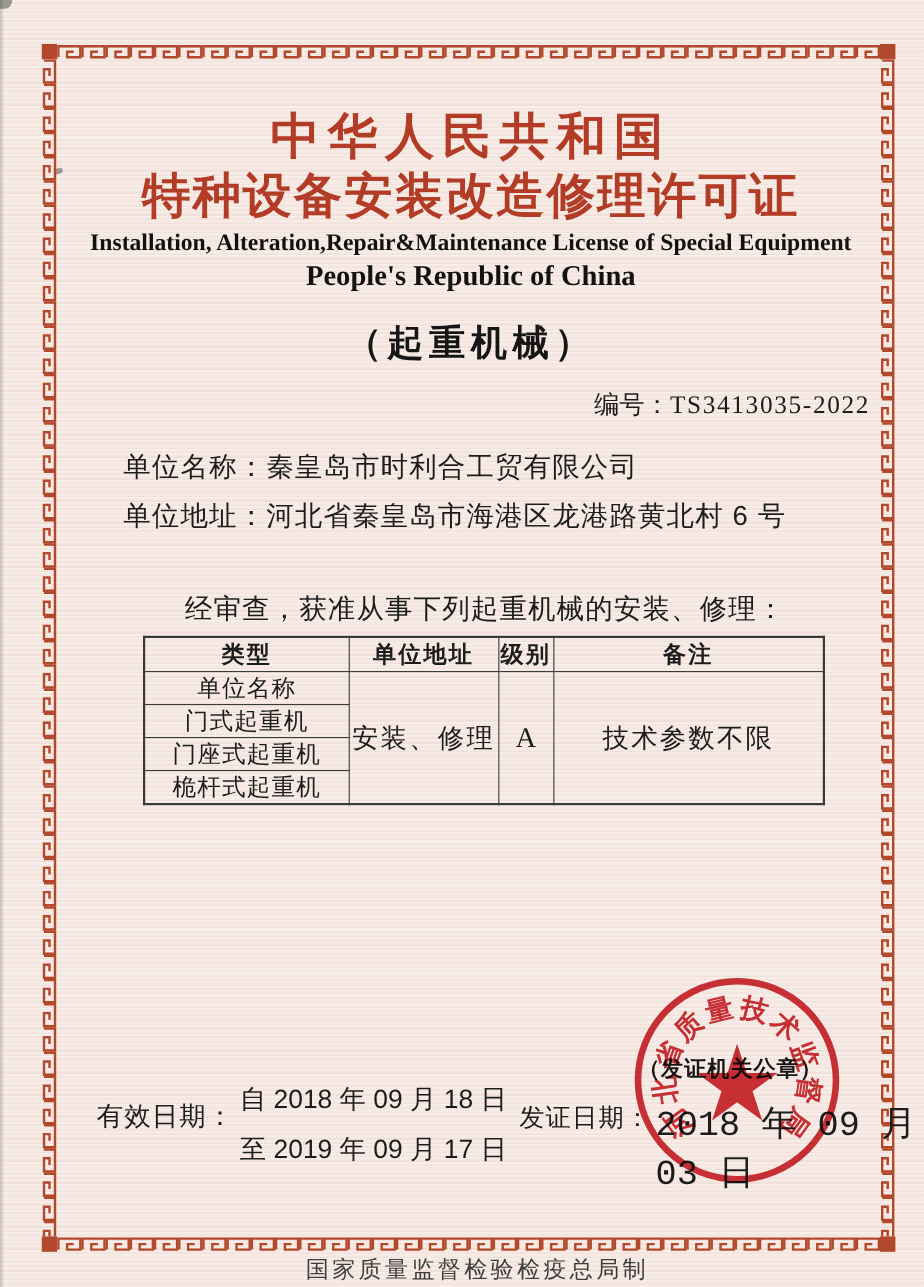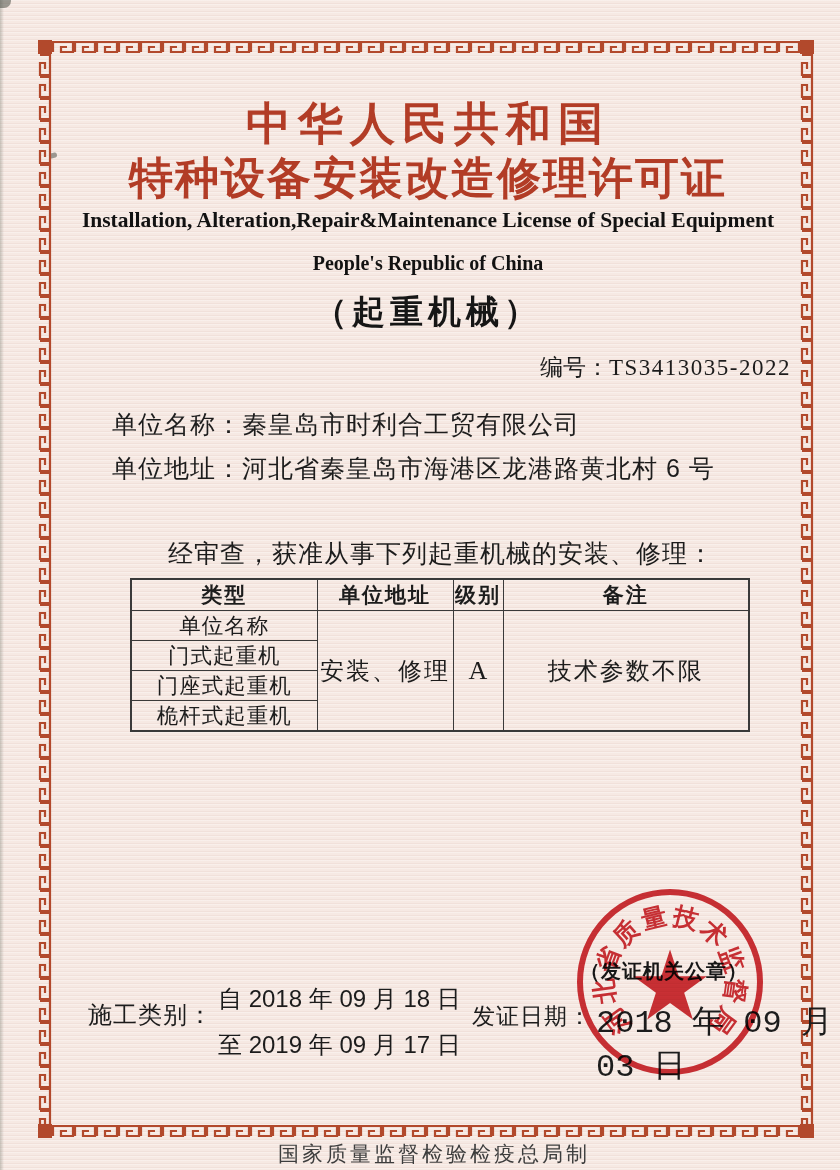--- a/index.html
+++ b/index.html
@@ -27,21 +27,21 @@
 
   
   .corner { width:14px; height:14px; background:#b2492c; }
   .strip { line-height:0; }
 
   
   .title-cn1 { top:94px; font-size:45px; font-weight:bold; color:#b23c26; letter-spacing:7px; }
   .title-cn2 { top:149px; font-size:44px; font-weight:bold; color:#b23c26; letter-spacing:2px; }
   .title-en  { font-family:"Liberation Serif", serif; font-weight:bold; color:#121212; }
   .title-en1 { top:208px; font-size:21.5px; }
-  .title-en2 { top:236px; font-size:20px;margin-top:16px; }
+  .title-en2 { top:236px; font-size:26px; }
   .category  { top:290px; font-size:33px; font-weight:bold; letter-spacing:5px; color:#161616; }
 
   .license-no { top:352px; left:540px; font-size:23px; color:#1c1c1c; }
   .license-no .no-val { font-family:Liberation Serif, serif; letter-spacing:1.5px; }
 
   .field { left:112px; font-size:25px; color:#1d1d1d; letter-spacing:1px;text-align:right; }
   .field-name { top:408px; }
   .field-addr { top:452px; }
 
   .approval { left:168px; top:537px; font-size:25px; letter-spacing:1px; }
@@ -308,21 +308,21 @@
   </tr>
   <tr>
     <td class="type-cell">门座式起重机</td>
   </tr>
   <tr>
     <td class="type-cell">桅杆式起重机</td>
   </tr>
 </tbody>
   </table>
 
-<div class="abs validity-label">施工类别：</div>
+<div class="abs validity-label">有效日期：</div>
 <div class="abs validity-from">自 2018 年 09 月 18 日</div>
 <div class="abs validity-to">至 2019 年 09 月 17 日</div>
 
 <div class="abs issue-label">发证日期：</div>
 <div class="abs issue-date">2018 年 09 月 03 日</div>
 
 <div class="abs seal-overlay">（发证机关公章）</div>
 
 <div class="abs seal">
   <div class="seal-ring"></div>

